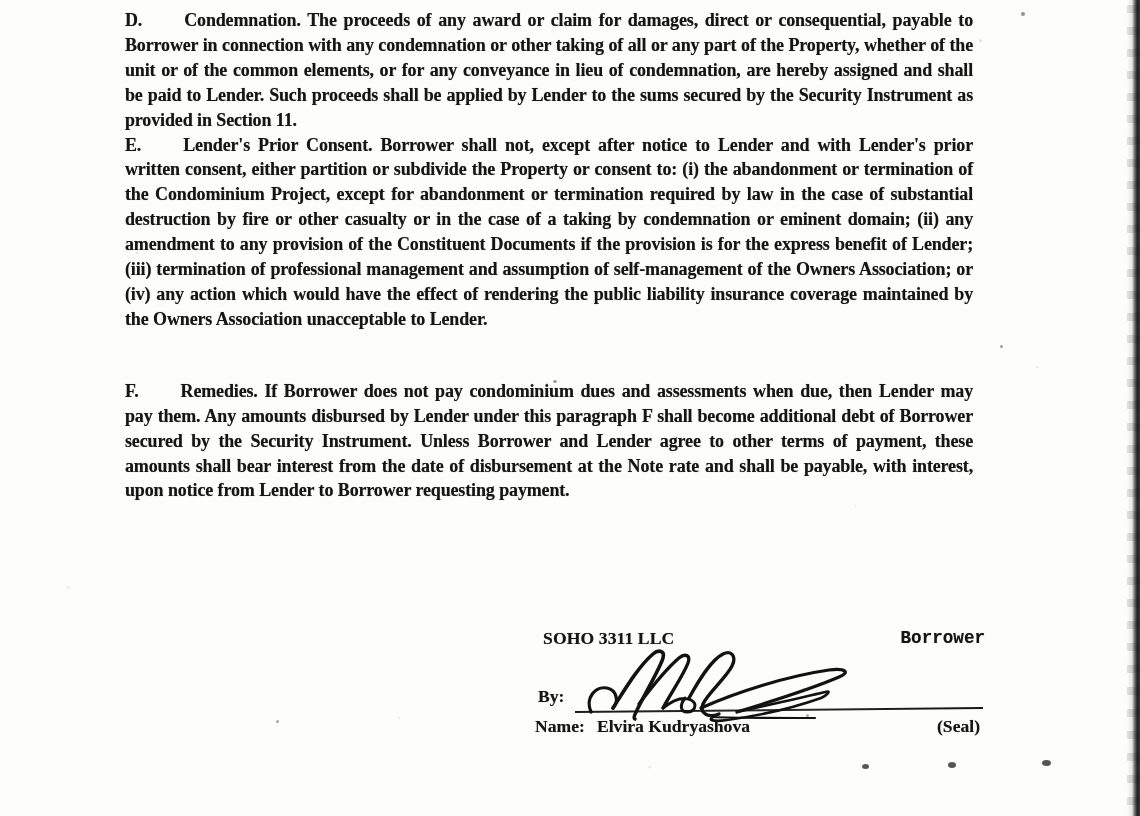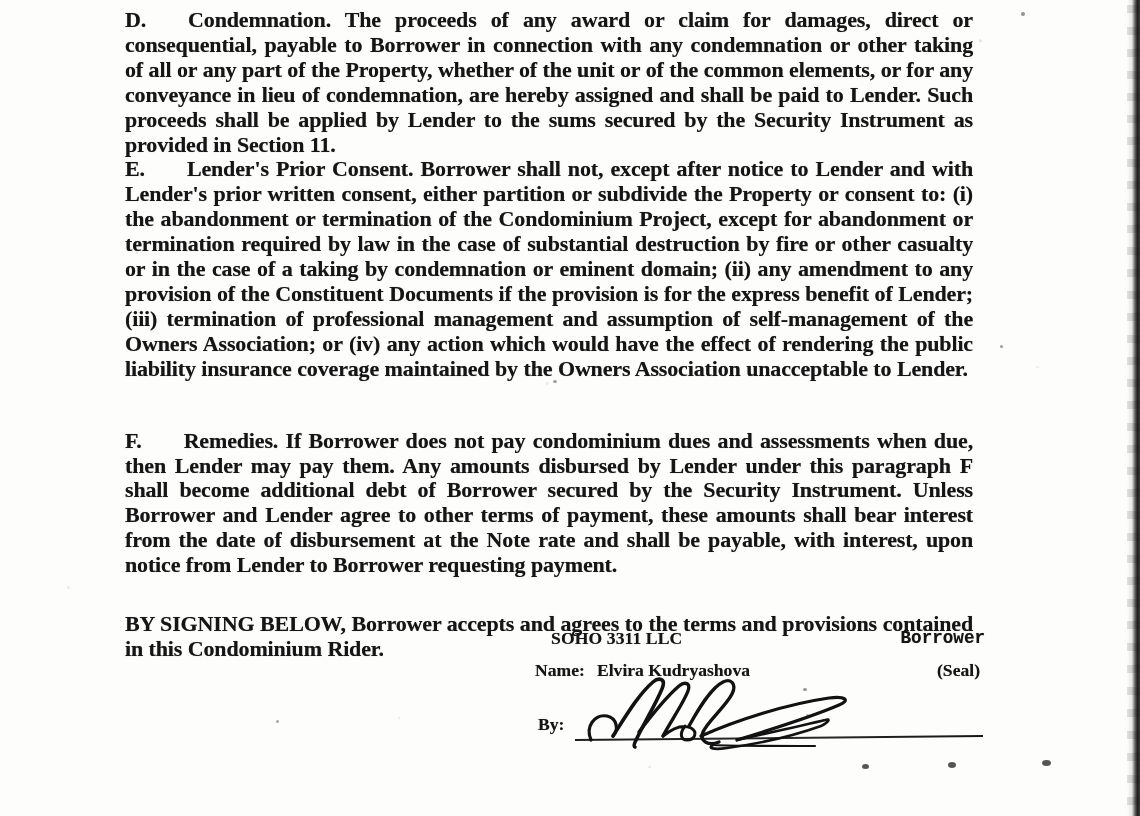--- a/index.html
+++ b/index.html
@@ -84,21 +84,21 @@
 
   
   #body-text {
     position: absolute;
     left: 125px;
     top: 8px;
     width: 848px;
   }
 
   .para {
-    font-size: 22px;
+    font-size: 18px;
     line-height: 24.9px;
     text-align: justify;
     text-justify: inter-word;
     font-weight: bold;
     letter-spacing: -0.15px;
     word-spacing: .2px;
     margin: 0;
     color: #151515;
     text-shadow: 0 0 .7px rgba(25,25,25,.55);
   }
@@ -128,21 +128,21 @@
     color: #151515;
     text-shadow: 0 0 .7px rgba(25,25,25,.55);
   }
 
   #sig-entity-row {
     position: relative;
     height: 30px;
   }
   #sig-entity-name {
     position: absolute;
-    left: 16px;
+    left: 8px;
     top: 0;
     white-space: nowrap;
     letter-spacing: .1px;
   }
   #sig-borrower-label {
     position: absolute;
     right: 0;
     top: 0;
     white-space: nowrap;
     font-family: Liberation Mono, monospace;
@@ -228,65 +228,64 @@
     <p class="para"><span class="lbl">D.</span><span class="gap"></span><span class="run-in">Condemnation.</span><span> The proceeds of any award or claim for damages, direct or consequential, payable to Borrower in connection with any condemnation or other taking of all or any part of the Property, whether of the unit or of the common elements, or for any conveyance in lieu of condemnation, are hereby assigned and shall be paid to Lender. Such proceeds shall be applied by Lender to the sums secured by the Security Instrument as provided in Section 11.</span></p>
 
     <p class="para"><span class="lbl">E.</span><span class="gap"></span><span class="run-in">Lender's Prior Consent.</span><span> Borrower shall not, except after notice to Lender and with Lender's prior written consent, either partition or subdivide the Property or consent to: (i) the abandonment or termination of the Condominium Project, except for abandonment or termination required by law in the case of substantial destruction by fire or other casualty or in the case of a taking by condemnation or eminent domain; (ii) any amendment to any provision of the Constituent Documents if the provision is for the express benefit of Lender; (iii) termination of professional management and assumption of self-management of the Owners Association; or (iv) any action which would have the effect of rendering the public liability insurance coverage maintained by the Owners Association unacceptable to Lender.</span></p>
 
     <div class="spacer-lg"></div>
 
     <p class="para"><span class="lbl">F.</span><span class="gap"></span><span class="run-in">Remedies.</span><span> If Borrower does not pay condominium dues and assessments when due, then Lender may pay them. Any amounts disbursed by Lender under this paragraph F shall become additional debt of Borrower secured by the Security Instrument. Unless Borrower and Lender agree to other terms of payment, these amounts shall bear interest from the date of disbursement at the Note rate and shall be payable, with interest, upon notice from Lender to Borrower requesting payment.</span></p>
 
     <div class="spacer-md"></div>
 
-    <p class="para">BY SIGNING BELOW, Borrower accepts and agrees to the terms and provisions contained in this Condominium Rider.</p>
   </div>
 
   <div id="signature-block">
 
     <div id="sig-entity-row">
       <span id="sig-entity-name">SOHO 3311 LLC</span>
       <span id="sig-borrower-label">Borrower</span>
     </div>
 
+    <div id="sig-by-row">
+      <span id="sig-by-label">By:</span>
+      <div id="sig-rule"></div>
+
+      <svg id="sig-handwriting" viewBox="0 0 360 80">
+        <g fill="none" stroke="#121212" stroke-linecap="round" stroke-linejoin="round">
+
+          <path d="M14,66 C8,52 18,40 30,42 C40,44 42,56 36,62" stroke-width="3.2"></path>
+          <path d="M36,62 C50,40 62,20 76,8 C82,3 88,5 86,12
+                   C83,22 70,44 62,60 C58,68 56,72 58,73" stroke-width="3.6"></path>
+
+          <path d="M62,58 C74,42 88,24 102,12 C108,7 114,9 111,17
+                   C106,30 92,50 86,62" stroke-width="3.4"></path>
+
+          <path d="M86,62 C96,54 106,50 114,54 C121,58 118,66 110,66
+                   C104,66 102,60 108,52" stroke-width="3.0"></path>
+
+          <path d="M112,52 C122,34 134,14 146,8 C154,4 160,10 155,20
+                   C149,32 130,48 126,58 C122,68 132,72 142,68" stroke-width="3.4"></path>
+
+          <path d="M124,62 C160,46 210,30 252,24 C268,22 274,26 262,31
+                   C232,44 186,58 160,66" stroke-width="3.2"></path>
+
+          <path d="M160,66 C196,58 232,50 248,46 C254,44 252,48 244,52
+                   C216,62 180,70 150,74 C136,76 130,74 136,71" stroke-width="2.6"></path>
+
+          <path d="M136,71 C160,72 200,72 238,72" stroke-width="2.2"></path>
+        </g>
+      </svg>
+    </div>
+
     <div id="sig-name-row">
       <span id="sig-name-label">Name:</span>
       <span id="sig-name-value">Elvira Kudryashova</span>
       <span id="sig-seal-label">(Seal)</span>
-    </div>
-
-    <div id="sig-by-row">
-      <span id="sig-by-label">By:</span>
-      <div id="sig-rule"></div>
-
-      <svg id="sig-handwriting" viewBox="0 0 360 80">
-        <g fill="none" stroke="#121212" stroke-linecap="round" stroke-linejoin="round">
-
-          <path d="M14,66 C8,52 18,40 30,42 C40,44 42,56 36,62" stroke-width="3.2"></path>
-          <path d="M36,62 C50,40 62,20 76,8 C82,3 88,5 86,12
-                   C83,22 70,44 62,60 C58,68 56,72 58,73" stroke-width="3.6"></path>
-
-          <path d="M62,58 C74,42 88,24 102,12 C108,7 114,9 111,17
-                   C106,30 92,50 86,62" stroke-width="3.4"></path>
-
-          <path d="M86,62 C96,54 106,50 114,54 C121,58 118,66 110,66
-                   C104,66 102,60 108,52" stroke-width="3.0"></path>
-
-          <path d="M112,52 C122,34 134,14 146,8 C154,4 160,10 155,20
-                   C149,32 130,48 126,58 C122,68 132,72 142,68" stroke-width="3.4"></path>
-
-          <path d="M124,62 C160,46 210,30 252,24 C268,22 274,26 262,31
-                   C232,44 186,58 160,66" stroke-width="3.2"></path>
-
-          <path d="M160,66 C196,58 232,50 248,46 C254,44 252,48 244,52
-                   C216,62 180,70 150,74 C136,76 130,74 136,71" stroke-width="2.6"></path>
-
-          <path d="M136,71 C160,72 200,72 238,72" stroke-width="2.2"></path>
-        </g>
-      </svg>
     </div>
 
   </div>
 
   <div id="paper-texture"></div>
 
   <div class="speck" style="left:862px; top:764px; width:7px; height:5px;"></div>
   <div class="speck" style="left:948px; top:762px; width:8px; height:6px;"></div>
   <div class="speck" style="left:1042px; top:760px; width:9px; height:6px;"></div>
   <div class="speck" style="left:1021px; top:12px; width:4px; height:4px; opacity:.5;"></div>

